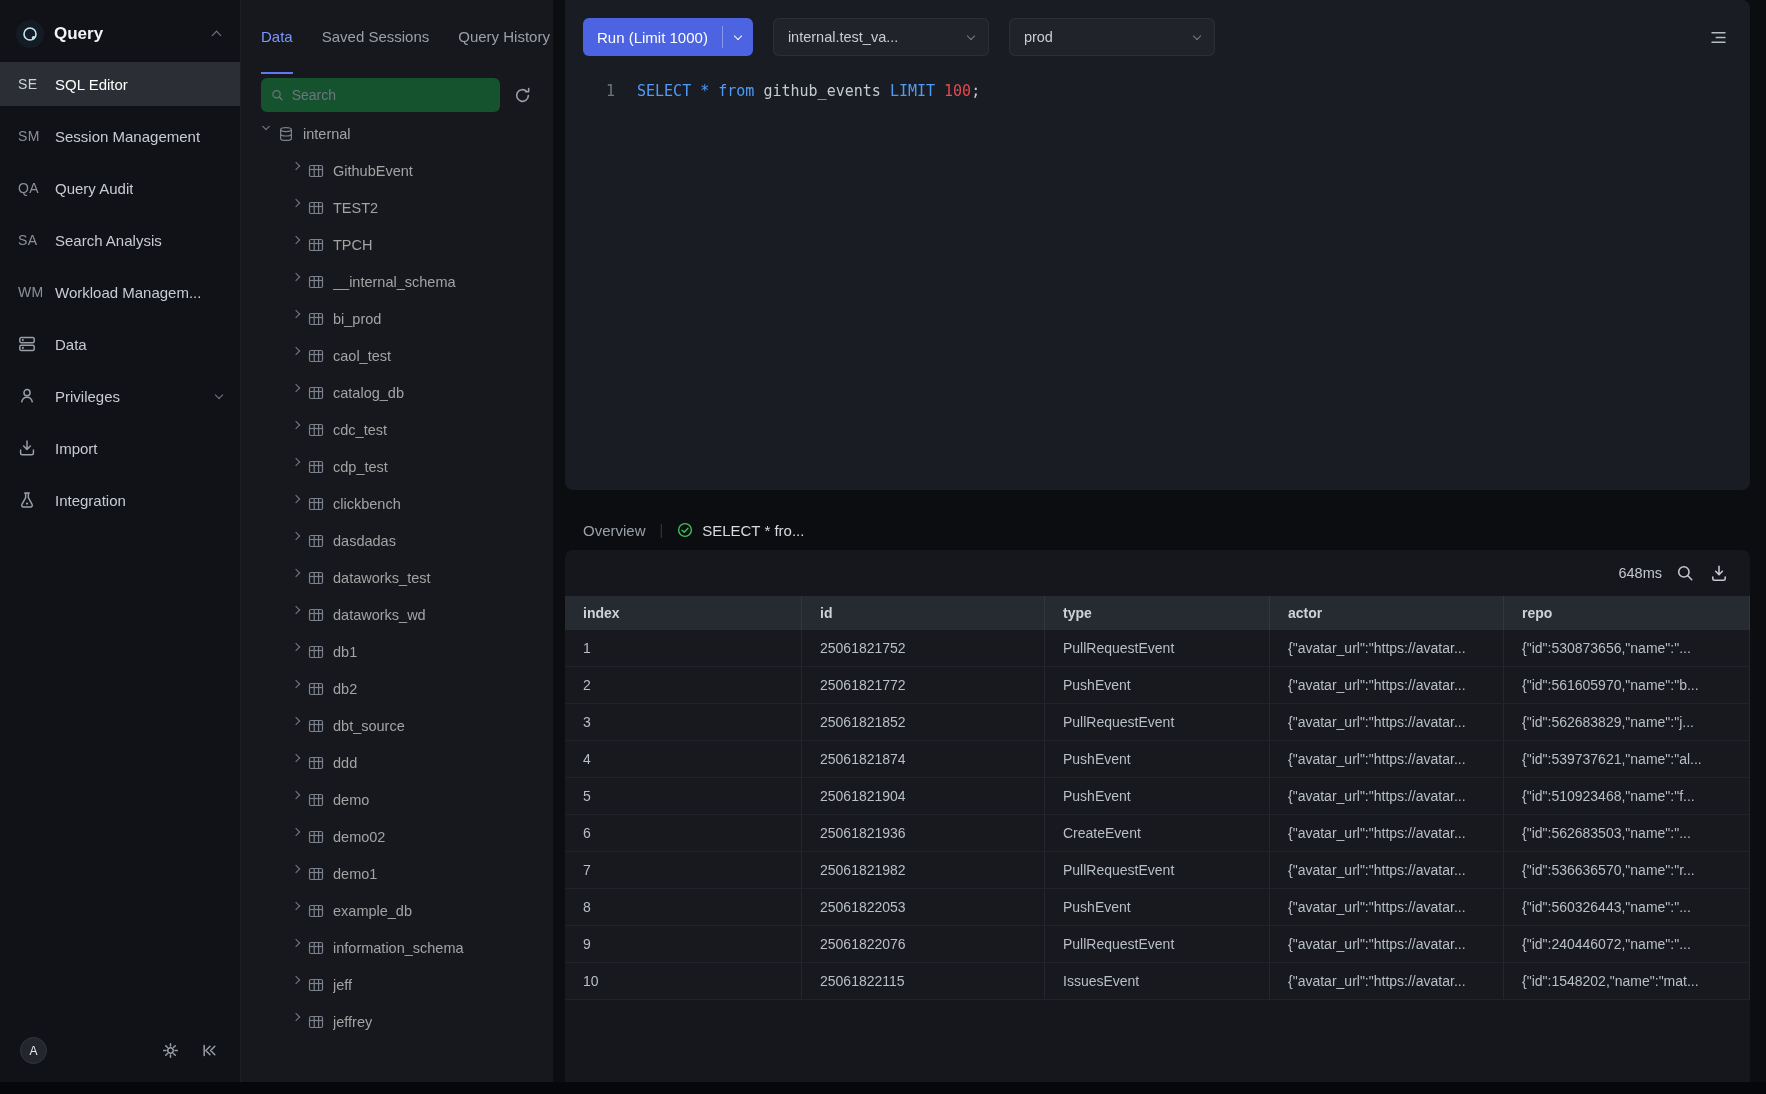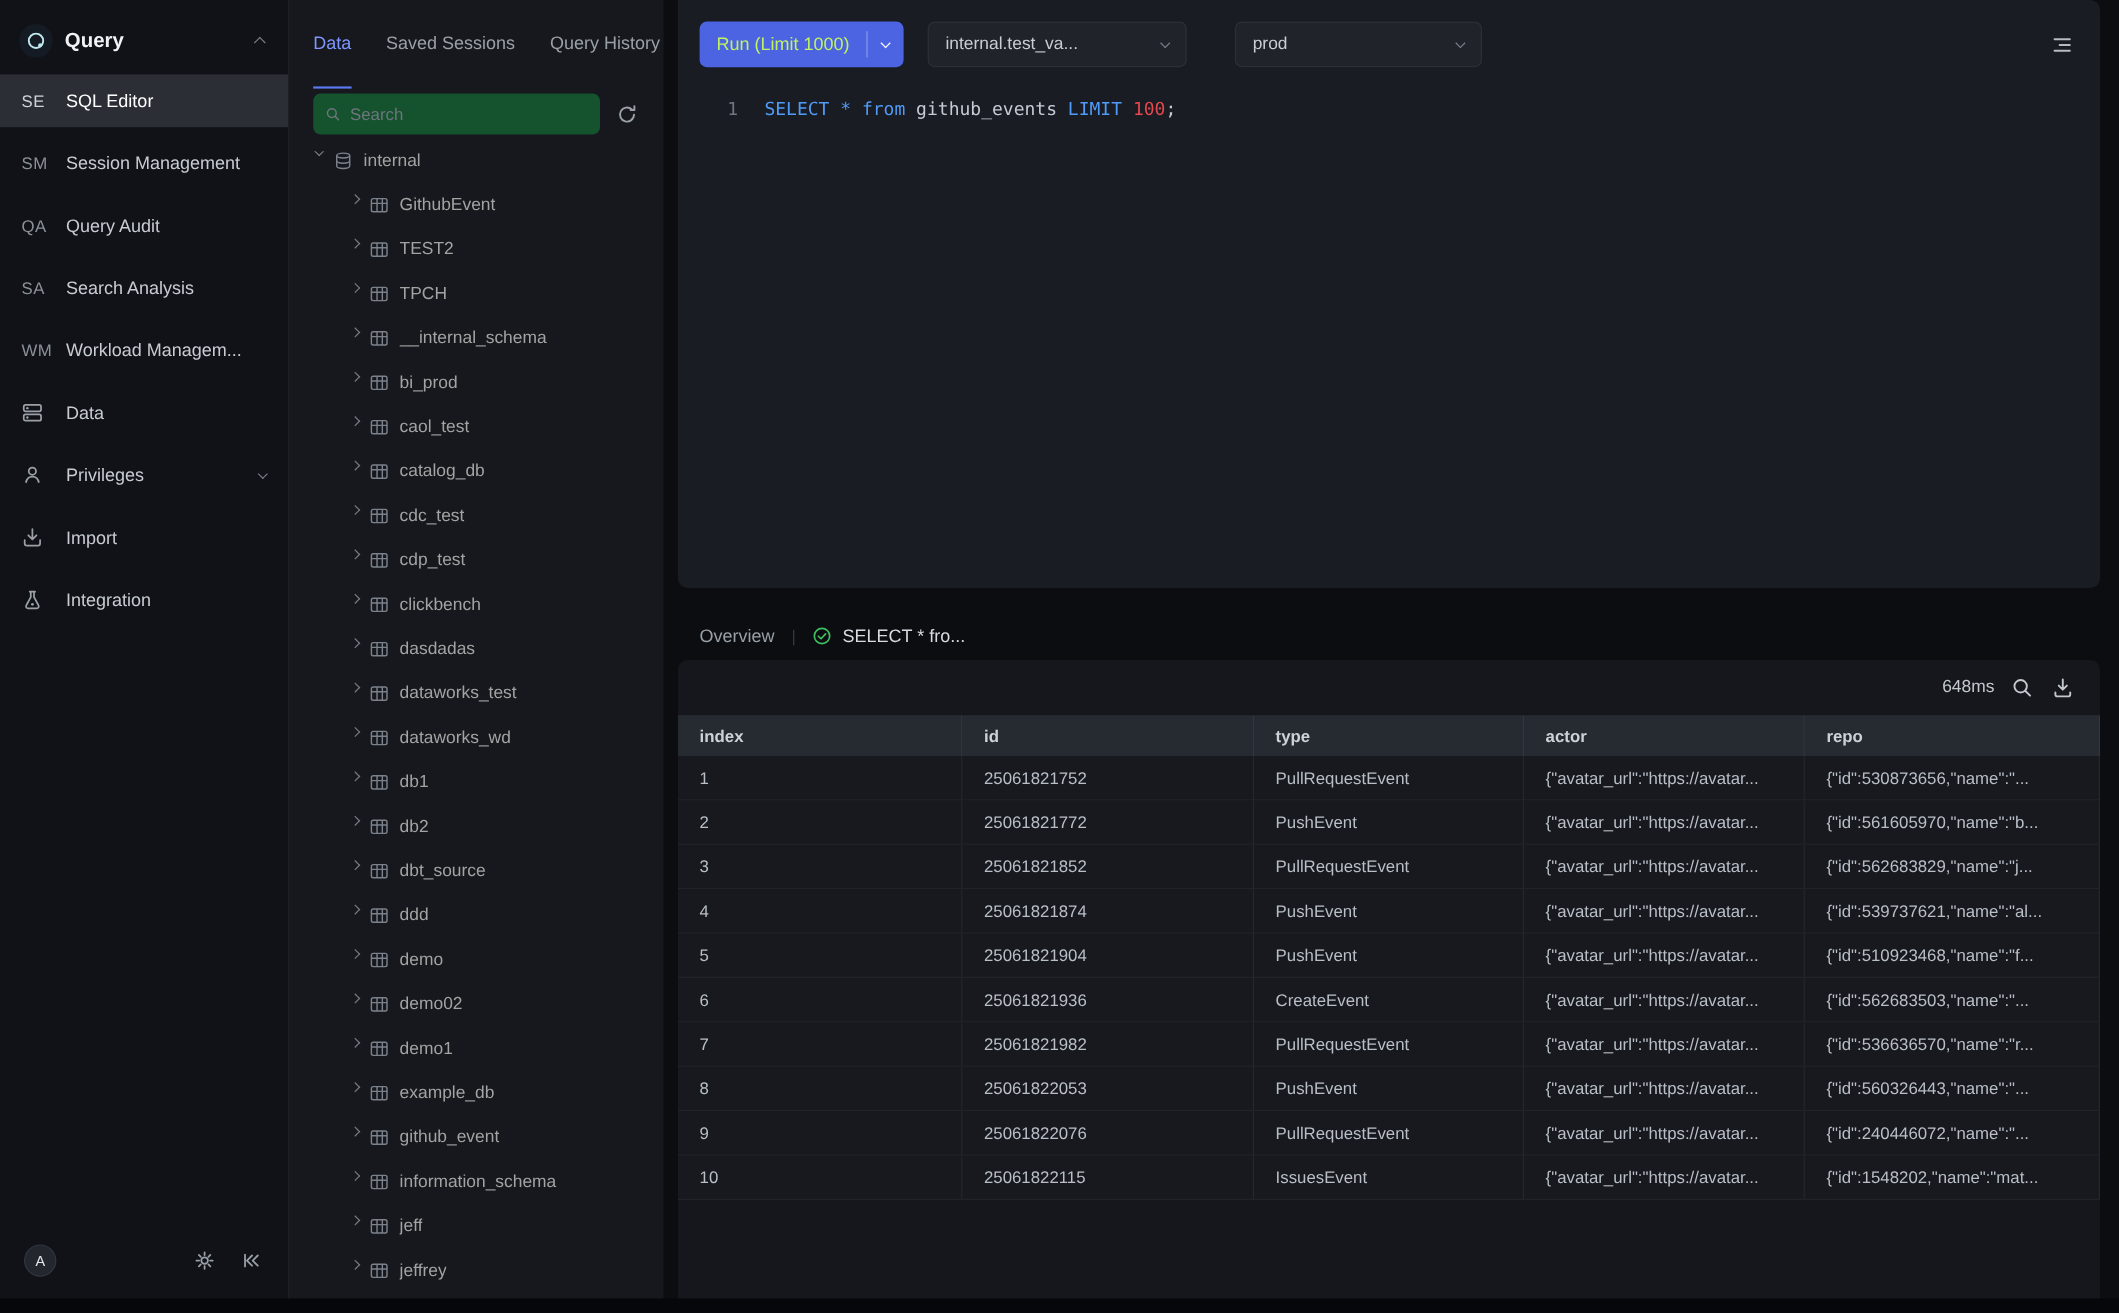--- a/index.html
+++ b/index.html
@@ -89,32 +89,32 @@
   }
   .green-dot { width:8px; height:8px; border-radius:50%; background:#4ade80; }
   .new-tab-btn {
     margin-left:26px; margin-bottom:8px; background:none; border:none; color:#9aa0a8;
     font-size:22px; line-height:1; cursor:pointer; font-family:inherit;
   }
   .editor-panel { height:490px; background:#191c23; border-radius:0 8px 8px 8px; display:flex; flex-direction:column; }
   .toolbar { display:flex; align-items:center; gap:20px; padding:18px 20px 16px 18px; }
   .run-btn {
     display:flex; align-items:center; height:38px; background:#4c63e2; border:none;
-    border-radius:6px; color:#bef264; font-size:15px; cursor:pointer; font-family:inherit; padding:0;
+    border-radius:6px; color:#ffffff; font-size:15px; cursor:pointer; font-family:inherit; padding:0;
   }
   .run-label { padding:0 14px; }
   .run-divider { width:1px; height:22px; background:rgba(255,255,255,.35); }
   .run-caret { padding:0 12px; display:flex; align-items:center; }
   .select-chip {
     height:38px; background:#20232a; border:1px solid rgba(255,255,255,.06); border-radius:6px;
     display:flex; align-items:center; justify-content:space-between; gap:12px;
     padding:0 14px; font-size:14.5px; color:#c9cdd3; cursor:pointer;
   }
   .select-chip.db { width:216px; }
-  .select-chip.env { width:206px;margin-left:20px; }
+  .select-chip.env { width:206px; }
   .select-chip .val { white-space:nowrap; overflow:hidden; }
   .toolbar-spacer { flex:1; }
   .code-area { flex:1; display:flex; padding-top:6px; font-family:"DejaVu Sans Mono","Liberation Mono",monospace; font-size:15px; }
   .gutter { width:50px; text-align:right; color:#6f7681; padding-right:0; line-height:26px; flex-shrink:0; }
   .code-line { padding-left:22px; line-height:26px; white-space:pre; color:#c6cbd3; }
   .tok-kw { color:#509bf8; }
   .tok-plain { color:#c6cbd3; }
   .tok-num { color:#e5484d; }
 
   
@@ -478,30 +478,20 @@
   </div>
           <div class="tree-item child">
     <span class="chev right small"></span>
     <svg width="16" height="16" viewBox="0 0 16 16">
       <rect x="1.5" y="2.5" width="13" height="11" rx="1.5" fill="none" stroke="#7b828c" stroke-width="1.2"></rect>
       <line x1="1.5" y1="6.5" x2="14.5" y2="6.5" stroke="#7b828c" stroke-width="1.2"></line>
       <line x1="6.2" y1="2.5" x2="6.2" y2="13.5" stroke="#7b828c" stroke-width="1.2"></line>
       <line x1="10.6" y1="2.5" x2="10.6" y2="13.5" stroke="#7b828c" stroke-width="1.2"></line>
     </svg>
     <span class="tree-lbl">example_db</span>
-  </div>
-          <div class="tree-item child">
-    <span class="chev right small"></span>
-    <svg width="16" height="16" viewBox="0 0 16 16">
-      <rect x="1.5" y="2.5" width="13" height="11" rx="1.5" fill="none" stroke="#7b828c" stroke-width="1.2"></rect>
-      <line x1="1.5" y1="6.5" x2="14.5" y2="6.5" stroke="#7b828c" stroke-width="1.2"></line>
-      <line x1="6.2" y1="2.5" x2="6.2" y2="13.5" stroke="#7b828c" stroke-width="1.2"></line>
-      <line x1="10.6" y1="2.5" x2="10.6" y2="13.5" stroke="#7b828c" stroke-width="1.2"></line>
-    </svg>
-    <span class="tree-lbl">github_event</span>
   </div>
           <div class="tree-item child">
     <span class="chev right small"></span>
     <svg width="16" height="16" viewBox="0 0 16 16">
       <rect x="1.5" y="2.5" width="13" height="11" rx="1.5" fill="none" stroke="#7b828c" stroke-width="1.2"></rect>
       <line x1="1.5" y1="6.5" x2="14.5" y2="6.5" stroke="#7b828c" stroke-width="1.2"></line>
       <line x1="6.2" y1="2.5" x2="6.2" y2="13.5" stroke="#7b828c" stroke-width="1.2"></line>
       <line x1="10.6" y1="2.5" x2="10.6" y2="13.5" stroke="#7b828c" stroke-width="1.2"></line>
     </svg>
     <span class="tree-lbl">information_schema</span>

